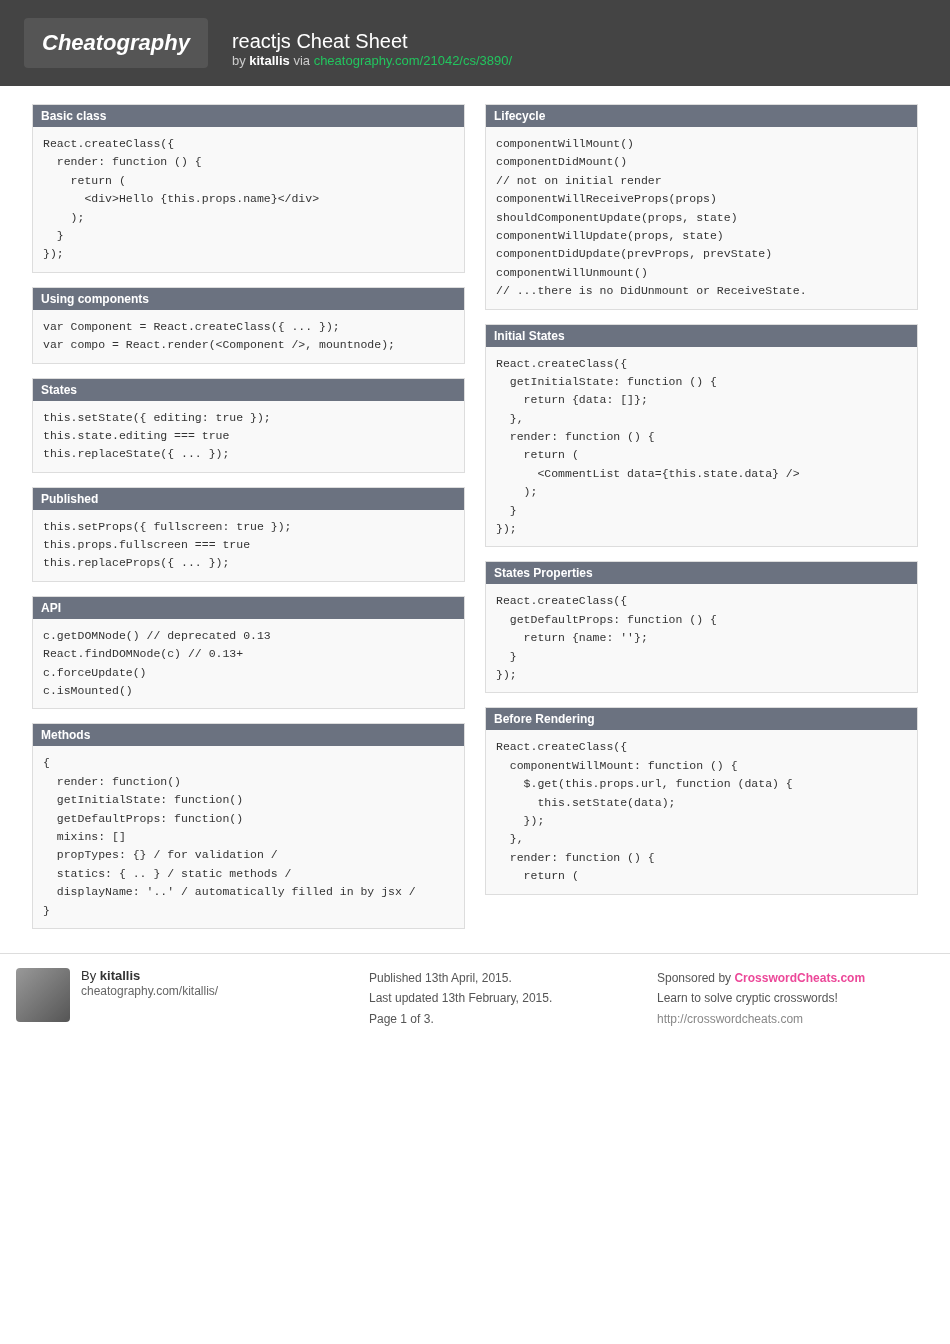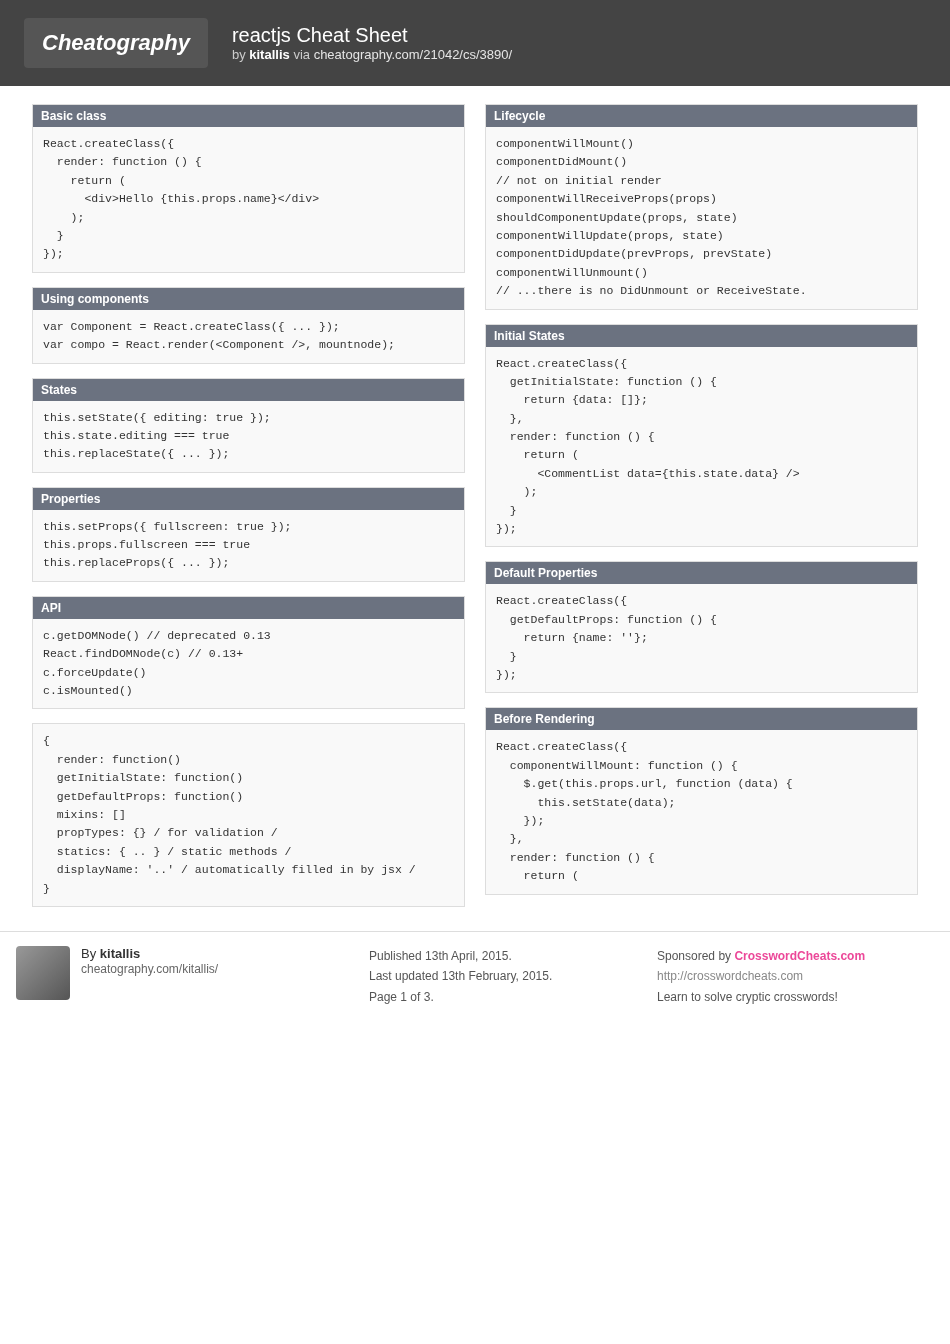--- a/index.html
+++ b/index.html
@@ -7,21 +7,21 @@
       font-family: Arial, sans-serif;
       background: #fff;
       color: #333;
       font-size: 13px;
       width: 950px;
     }
     .header {
       background: #444;
       padding: 18px 24px;
       display: flex;
-      align-items: center;
+      align-items: flex-end;
       gap: 24px;
       margin-bottom: 18px;
     }
     .logo-box {
       background: #555;
       padding: 12px 18px;
       border-radius: 4px;
     }
     .logo-text {
       color: #fff;
@@ -32,21 +32,21 @@
     .header-info {}
     .header-title {
       color: #fff;
       font-size: 20px;
       font-weight: normal;
     }
     .header-sub {
       color: #ccc;
       font-size: 13px;
     }
-    .header-sub a { color: #e5e5e5; text-decoration: none; }
+    .header-sub a { color: #22c55e; text-decoration: none; }
     .header-sub strong { color: #fff; font-weight: bold; }
 
     .main-content {
       display: grid;
       grid-template-columns: 1fr 1fr;
       gap: 0;
       padding: 0 32px;
     }
     .left-col { padding-right: 10px; }
     .right-col { padding-left: 10px; }
@@ -147,37 +147,38 @@
       </div>
       <div class="section">
         <div class="section-header">States</div>
         <div class="section-body">
           <pre class="code">this.setState({ editing: true });
 this.state.editing === true
 this.replaceState({ ... });</pre>
         </div>
       </div>
       <div class="section">
-        <div class="section-header">Properties</div>
+        <div class="section-header">Published</div>
         <div class="section-body">
           <pre class="code">this.setProps({ fullscreen: true });
 this.props.fullscreen === true
 this.replaceProps({ ... });</pre>
         </div>
       </div>
       <div class="section">
         <div class="section-header">API</div>
         <div class="section-body">
           <pre class="code">c.getDOMNode() // deprecated 0.13
 React.findDOMNode(c) // 0.13+
 c.forceUpdate()
 c.isMounted()</pre>
         </div>
       </div>
       <div class="section">
+        <div class="section-header">Methods</div>
         <div class="section-body">
           <pre class="code">{
   render: function()
   getInitialState: function()
   getDefaultProps: function()
   mixins: []
   propTypes: {} / for validation /
   statics: { .. } / static methods /
   displayName: '..' / automatically filled in by jsx /
 }</pre>
@@ -208,21 +209,21 @@
   },
   render: function () {
     return (
       &lt;CommentList data={this.state.data} /&gt;
     );
   }
 });</pre>
         </div>
       </div>
       <div class="section">
-        <div class="section-header">Default Properties</div>
+        <div class="section-header">States Properties</div>
         <div class="section-body">
           <pre class="code">React.createClass({
   getDefaultProps: function () {
     return {name: ''};
   }
 });</pre>
         </div>
       </div>
       <div class="section">
         <div class="section-header">Before Rendering</div>
@@ -254,16 +255,16 @@
   <div class="footer-published">
     <div>Published 13th April, 2015.</div>
     <div>Last updated 13th February, 2015.</div>
     <div>Page 1 of 3.</div>
   </div>
   <div class="footer-sponsor">
     <div>
       <span>Sponsored by</span>
       <strong><span>CrosswordCheats.com</span></strong>
     </div>
+    <div>Learn to solve cryptic crosswords!</div>
     <div><a>http://crosswordcheats.com</a></div>
-    <div>Learn to solve cryptic crosswords!</div>
   </div>
 </div>
 
 </body></html>

